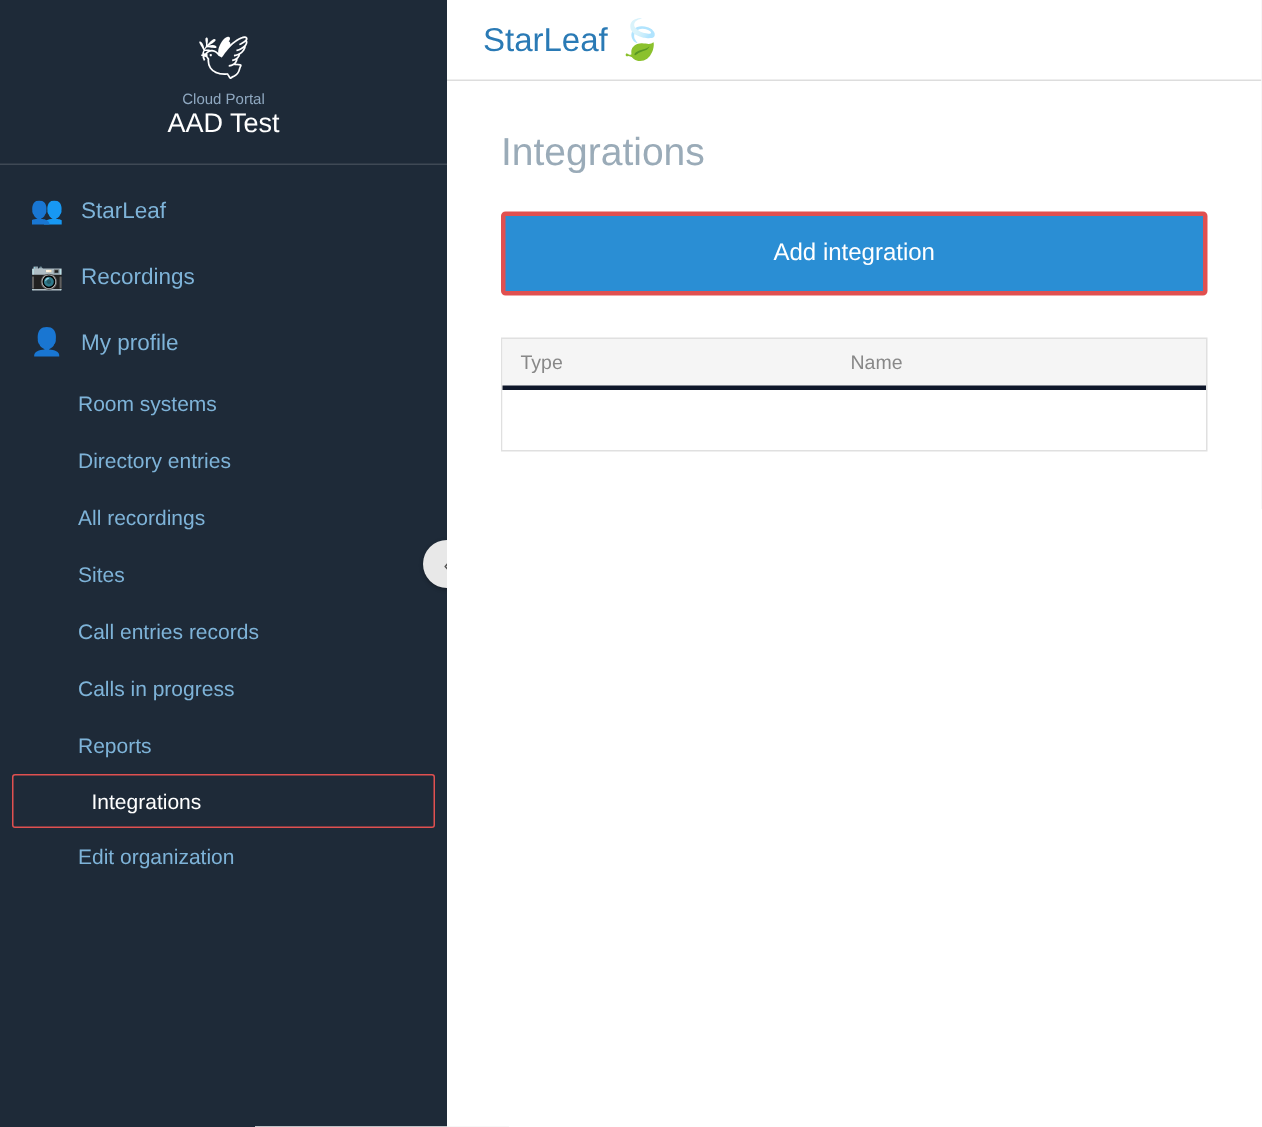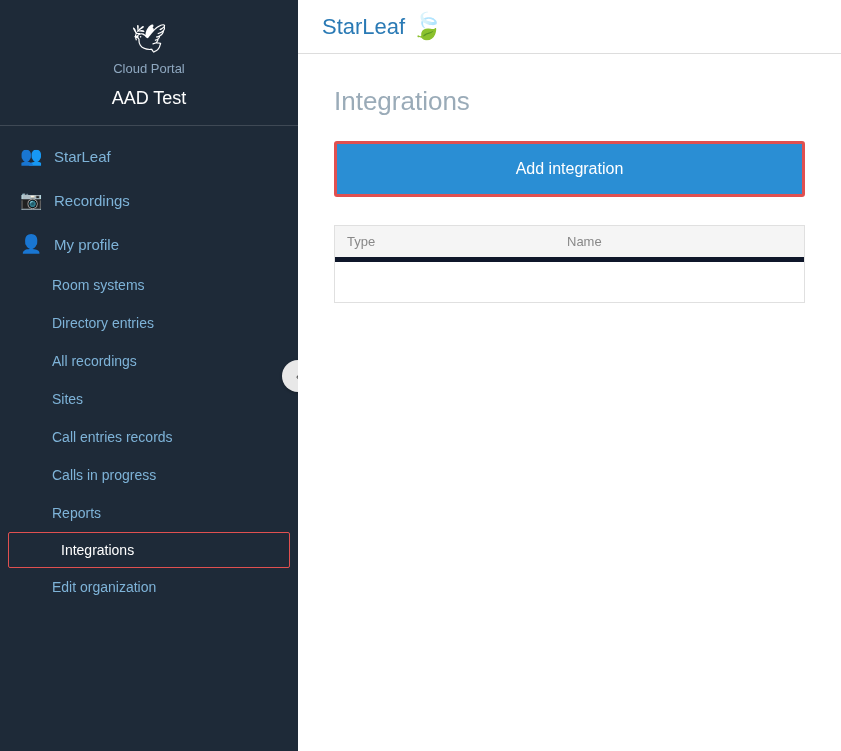--- a/index.html
+++ b/index.html
@@ -26,22 +26,22 @@
     }
 
     .logo-bird {
       color: white;
       font-size: 28px;
       margin-bottom: 6px;
     }
 
     .cloud-portal-label {
       color: #8fa8c0;
-      font-size: 13px;
-      margin-bottom: 12px;
+      font-size: 10px;
+      margin-bottom: 0;
     }
 
     .org-name {
       color: white;
       font-size: 18px;
       font-weight: 400;
     }
 
     .nav-section {
       flex: 1;
@@ -163,21 +163,21 @@
     }
 
     .table-container {
       width: 100%;
       border: 1px solid #e0e0e0;
     }
 
     .table-header {
       display: flex;
       background: #f5f5f5;
-      border-bottom: 5px solid #0f172a;
+      border-bottom: 3px solid #0f172a;
       padding: 8px 12px;
     }
 
     .table-col {
       color: #888;
       font-size: 13px;
       font-weight: 400;
     }
 
     .table-col.type { flex: 0 0 220px; }

